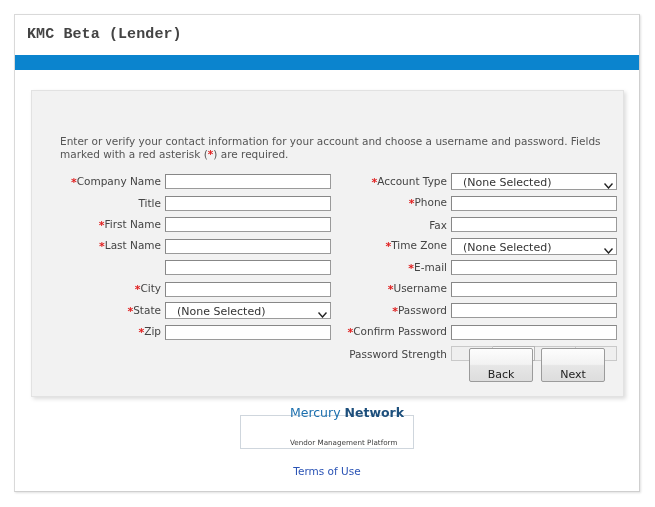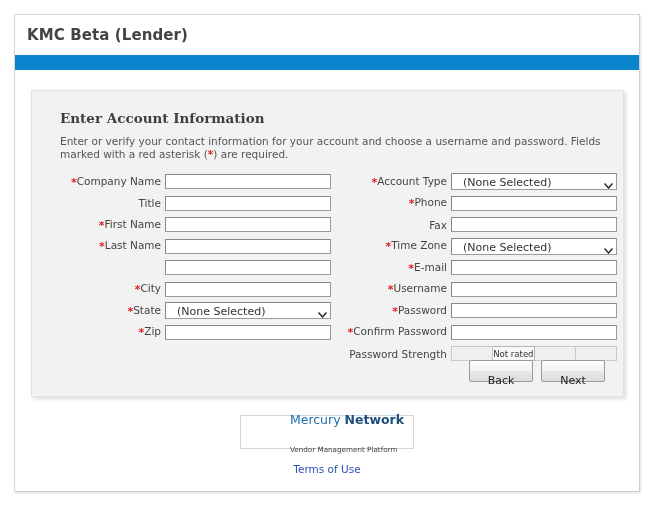--- a/index.html
+++ b/index.html
@@ -42,20 +42,21 @@
   }
   #app-title {
     position: absolute;
     left: 12px;
     top: 11px;
     font-size: 15px;
     font-weight: bold;
     color: #444444;
     letter-spacing: 0.1px;
     white-space: nowrap;
+    font-family: Liberation Mono, monospace;
   }
   #accent-bar {
     position: absolute;
     left: 0;
     top: 40px;
     width: 100%;
     height: 15px;
     background: #0b84ce;
   }
 
@@ -216,36 +217,36 @@
     width: 64px;
     height: 21px;
     box-sizing: border-box;
     background: linear-gradient(to bottom, #fdfdfd 0%, #f2f2f2 48%, #e6e6e6 52%, #dddddd 100%);
     border: 1px solid #9b9b9b;
     border-radius: 2px;
     font-family: "DejaVu Sans", "Liberation Sans", sans-serif;
     font-size: 11px;
     color: #222222;
     cursor: pointer;
-    padding: 10px;
+    padding: 16px;
     line-height: 19px;
     text-align: center;
   }
 
   
   #footer {
     position: absolute;
     left: 0;
     top: 400px;
     width: 100%;
     text-align: center;
   }
   #mercury-logo {
     display: inline-flex;
-    align-items: center;
+    align-items: flex-end;
     border: 1px solid #cfd6dd;
     background: #ffffff;
     height: 34px;
     box-sizing: border-box;
   }
   #logo-badge {
     width: 41px;
     background: #1b8fd4;
     position: relative;
     overflow: hidden;
@@ -299,21 +300,20 @@
 
 <div id="page-panel">
 
   <div id="app-header">
     <div id="app-title">KMC Beta (Lender)</div>
   </div>
   <div id="accent-bar"></div>
 
   <div id="form-card">
 
-    <div id="section-title">Enter Account Information</div>
 
     <div id="section-desc"><span>Enter or verify your contact information for your account and choose a username and password. Fields marked with a red asterisk (</span><span class="req-star">*</span><span>) are required.</span></div>
 
     <div class="form-col" id="col-left">
 
       <div class="field-row">
         <span class="field-label"><span class="star">*</span><span>Company Name</span></span>
         <input class="txt" type="text" value="" style="">
       </div>
 

